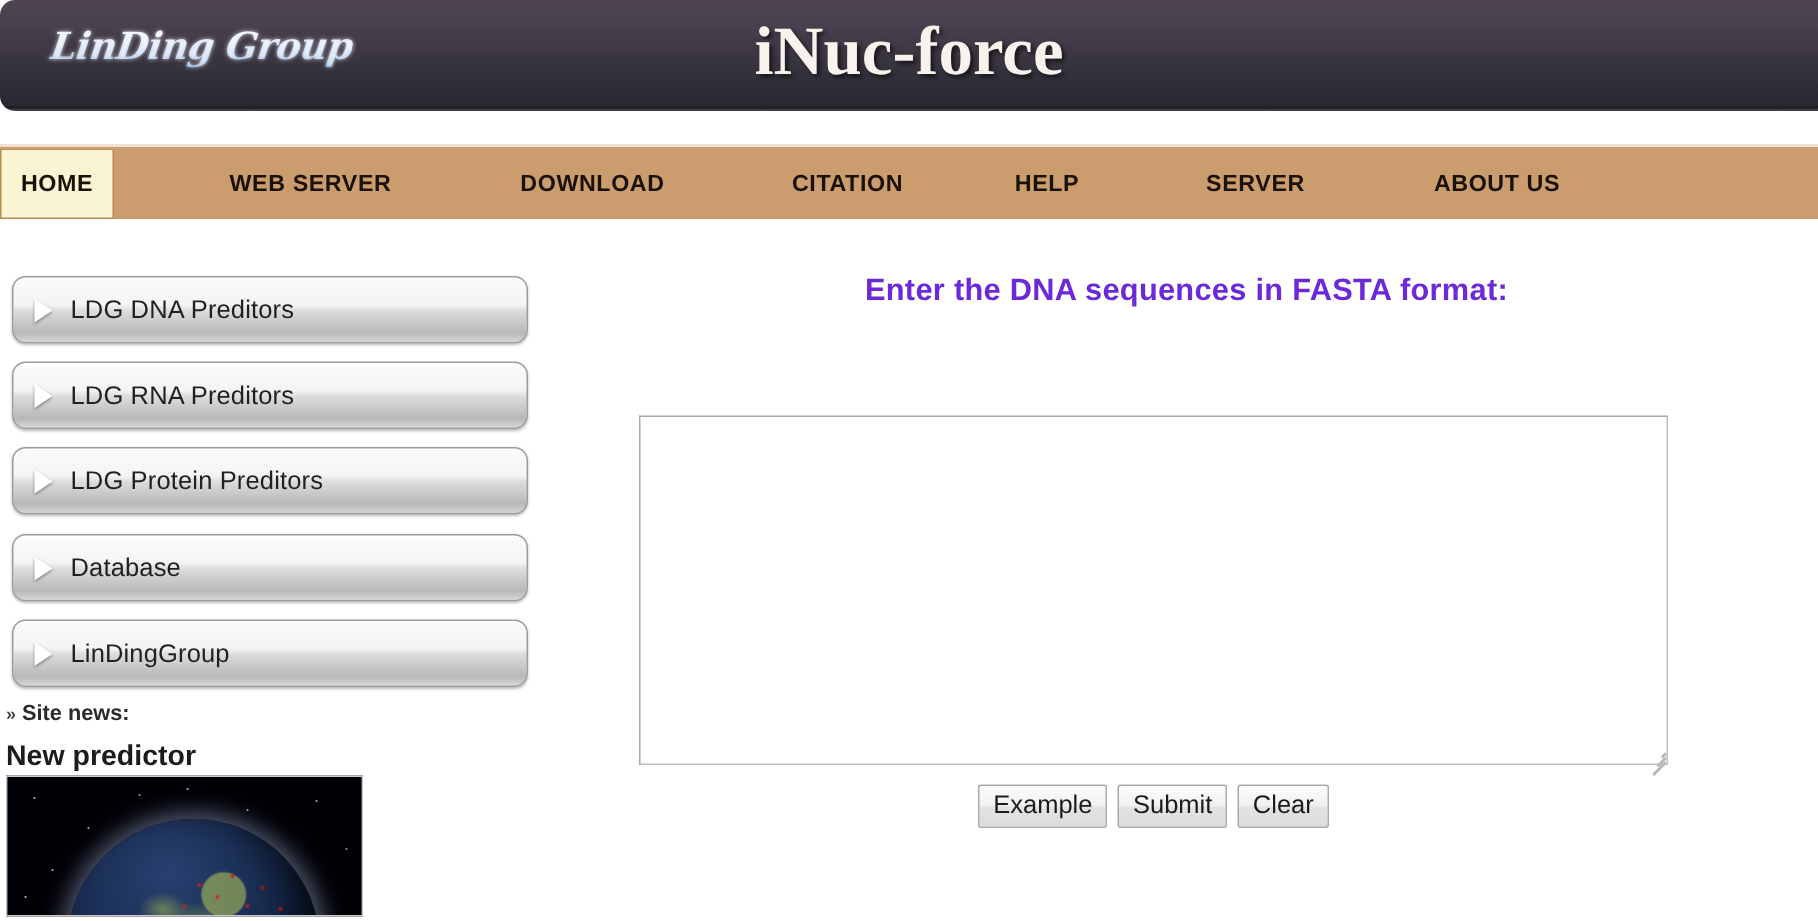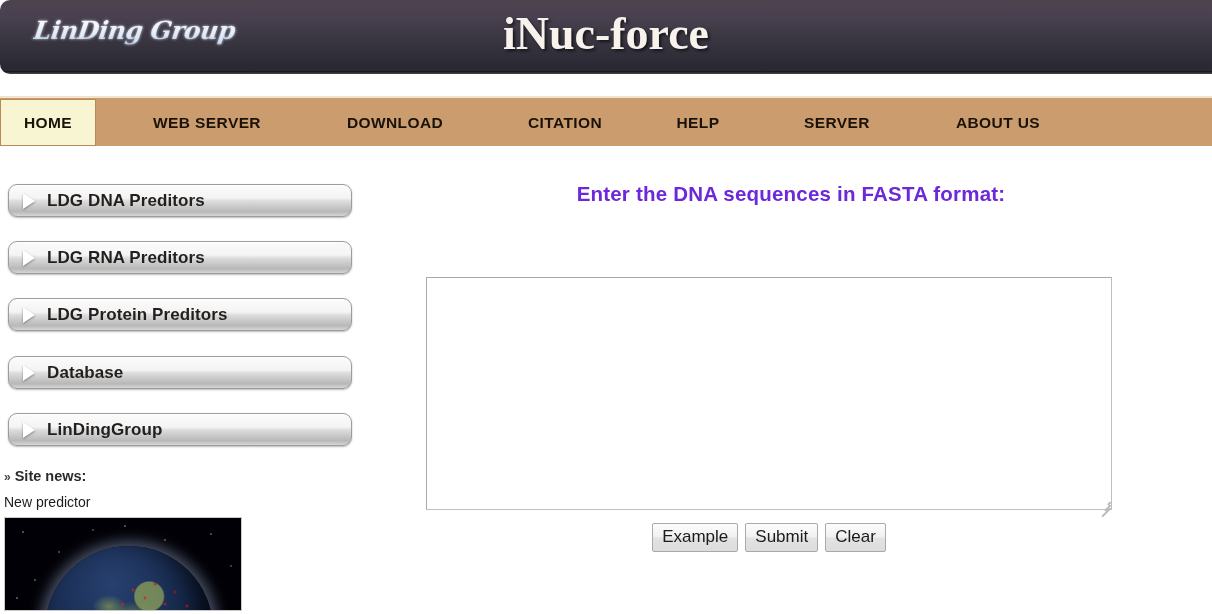--- a/index.html
+++ b/index.html
@@ -124,35 +124,34 @@
     position: absolute;
     left: 0; top: 146px;
     width: 370px;
     height: 468px;
   }
 
   .side-btn {
     position: absolute;
     left: 8px;
     width: 344px;
-    height: 33px;
+    height: 45px;
     border-radius: 9px;
     background: linear-gradient(to bottom,
         #fbfbfb 0%,
         #f4f4f4 42%,
         #dcdcdc 52%,
         #b8b8b8 86%,
         #d6d6d6 100%);
     border: 1px solid #9c9c9c;
     box-shadow: inset 0 1px 0 rgba(255,255,255,0.95),
                 0 1px 2px rgba(0,0,0,0.28);
     cursor: pointer;
     display: flex;
     align-items: center;
-    font-weight: bold;
   }
   .side-btn .arrow {
     width: 0; height: 0;
     margin-left: 14px;
     border-top: 8px solid transparent;
     border-bottom: 8px solid transparent;
     border-left: 12px solid #ffffff;
     filter: drop-shadow(0 1px 1px rgba(0,0,0,0.4));
     flex: 0 0 auto;
   }
@@ -175,22 +174,22 @@
   }
   .news-head .chev {
     font-size: 12px;
     color: #444;
     margin-right: 4px;
   }
   .news-item {
     position: absolute;
     left: 4px;
     top: 348px;
-    font-size: 14px;
-    font-weight: normal;
+    font-size: 19px;
+    font-weight: bold;
     color: #1c1c1c;
     white-space: nowrap;
   }
 
   
   .globe-widget {
     position: absolute;
     left: 4px;
     top: 371px;
     width: 238px;
@@ -324,21 +323,21 @@
 
 <div class="page">
 
   <div class="header">
     <div class="logo-outline">LinDing Group</div>
     <div class="logo">LinDing Group</div>
     <div class="site-title">iNuc-force</div>
   </div>
 
   <div class="navbar" id="navbar">
-      <div class="nav-item active" style="left: 0px; width: 96px;">HOME</div>
+      <div class="nav-item active" style="left: 0px; width: 76px;">HOME</div>
       <div class="nav-item" style="left: 127px; width: 160px; text-align: center;">WEB SERVER</div>
       <div class="nav-item" style="left: 330px; width: 130px;">DOWNLOAD</div>
       <div class="nav-item" style="left: 505px; width: 120px;">CITATION</div>
       <div class="nav-item" style="left: 662px; width: 72px;">HELP</div>
       <div class="nav-item" style="left: 781px; width: 112px;">SERVER</div>
       <div class="nav-item" style="left: 938px; width: 120px;">ABOUT US</div>
     </div>
 
   <div class="sidebar">
     <div id="sidebar-buttons">

